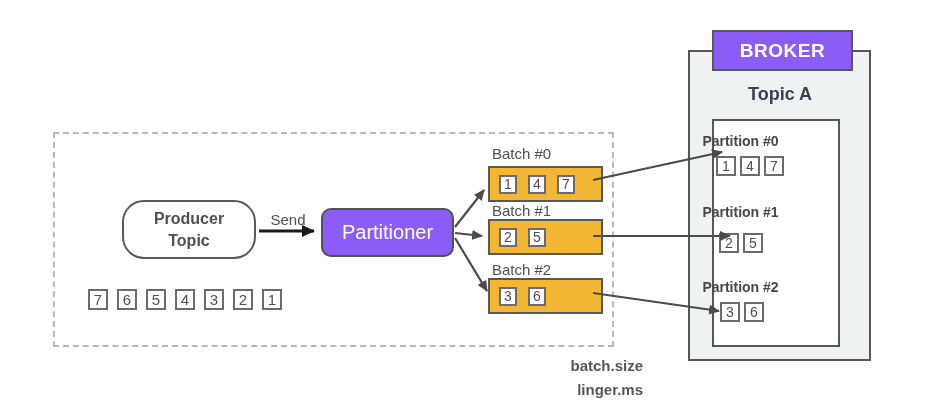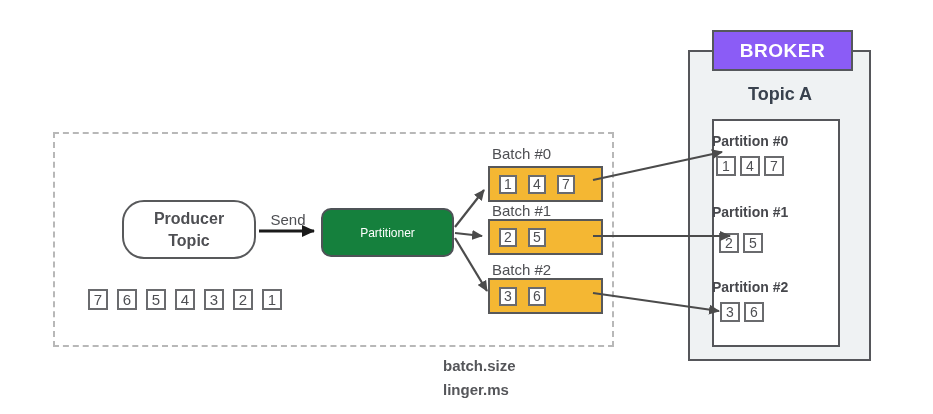--- a/index.html
+++ b/index.html
@@ -7,37 +7,37 @@
   .canvas{position:relative;width:933px;height:414px;background:#ffffff;overflow:hidden;}
   .abs{position:absolute;}
 
   .title{left:121px;top:99px;width:400px;text-align:center;font-size:18px;color:#56575B;letter-spacing:0.2px;}
 
   .dashed-box{left:53px;top:132px;width:557px;height:211px;border:2px dashed #B8B8B8;background:transparent;}
 
   .producer-box{left:122px;top:200px;width:130px;height:55px;background:#ffffff;border:2.5px solid #58595B;border-radius:22px;display:flex;flex-direction:column;align-items:center;justify-content:center;font-weight:bold;font-size:16px;color:#4E4F53;line-height:1.35;}
   .send-label{left:258px;top:211px;width:60px;text-align:center;font-size:15px;color:#4E4F53;}
 
-  .partitioner-box{left:321px;top:208px;width:129px;height:45px;background:#15803d;border:2.5px solid #4E5357;border-radius:10px;display:flex;align-items:center;justify-content:center;color:#ffffff;font-size:12px;}
+  .partitioner-box{left:321px;top:208px;width:129px;height:45px;background:#8b5cf6;border:2.5px solid #4E5357;border-radius:10px;display:flex;align-items:center;justify-content:center;color:#ffffff;font-size:20px;}
 
   .queue{left:88px;top:289px;display:flex;gap:9px;}
   .msg-sq{width:16px;height:17px;background:#ffffff;border:2.5px solid #6A6B6E;display:flex;align-items:center;justify-content:center;font-size:15px;color:#4E4F53;}
 
   .batch-label{left:492px;width:110px;font-size:15px;color:#4E4F53;}
   .batch-box{left:488px;width:102px;height:32px;background:#F4B733;border:2.5px solid #57585A;display:flex;align-items:center;padding-left:9px;gap:11px;}
   .batch-sq{width:14px;height:15px;background:#ffffff;border:2.5px solid #6A6B6E;display:flex;align-items:center;justify-content:center;font-size:14px;color:#4E4F53;flex:0 0 auto;}
 
-  .config-labels{left:443px;top:354px;width:200px;text-align:left;font-weight:bold;font-size:15px;color:#55565A;line-height:1.6;}
+  .config-labels{left:443px;top:354px;width:200px;text-align:right;font-weight:bold;font-size:15px;color:#55565A;line-height:1.6;}
 
   .broker-box{left:688px;top:50px;width:179px;height:307px;background:#EFF2F3;border:2.5px solid #55565A;}
   .broker-header{left:712px;top:30px;width:137px;height:37px;background:#8b5cf6;border:2.5px solid #55585C;display:flex;align-items:center;justify-content:center;color:#ffffff;font-weight:bold;font-size:19px;letter-spacing:0.5px;z-index:3;}
   .topic-label{left:688px;top:84px;width:184px;text-align:center;font-weight:bold;font-size:18px;color:#39424E;z-index:3;}
   .partitions-box{left:712px;top:119px;width:124px;height:224px;background:#ffffff;border:2.5px solid #55565A;z-index:2;}
 
-  .part-label{left:712px;width:129px;text-align:left;font-weight:bold;font-size:14px;color:#46474C;z-index:3;}
+  .part-label{left:676px;width:129px;text-align:center;font-weight:bold;font-size:14px;color:#46474C;z-index:3;}
   .part-row{display:flex;gap:4px;z-index:3;}
   .part-sq{width:16px;height:16px;background:#ffffff;border:2.5px solid #6A6B6E;display:flex;align-items:center;justify-content:center;font-size:14px;color:#4E4F53;flex:0 0 auto;}
 
   .arrow-layer{left:0;top:0;width:933px;height:414px;z-index:5;pointer-events:none;}
 </style>
 </head>
 <body>
 
 <div class="canvas">
 

